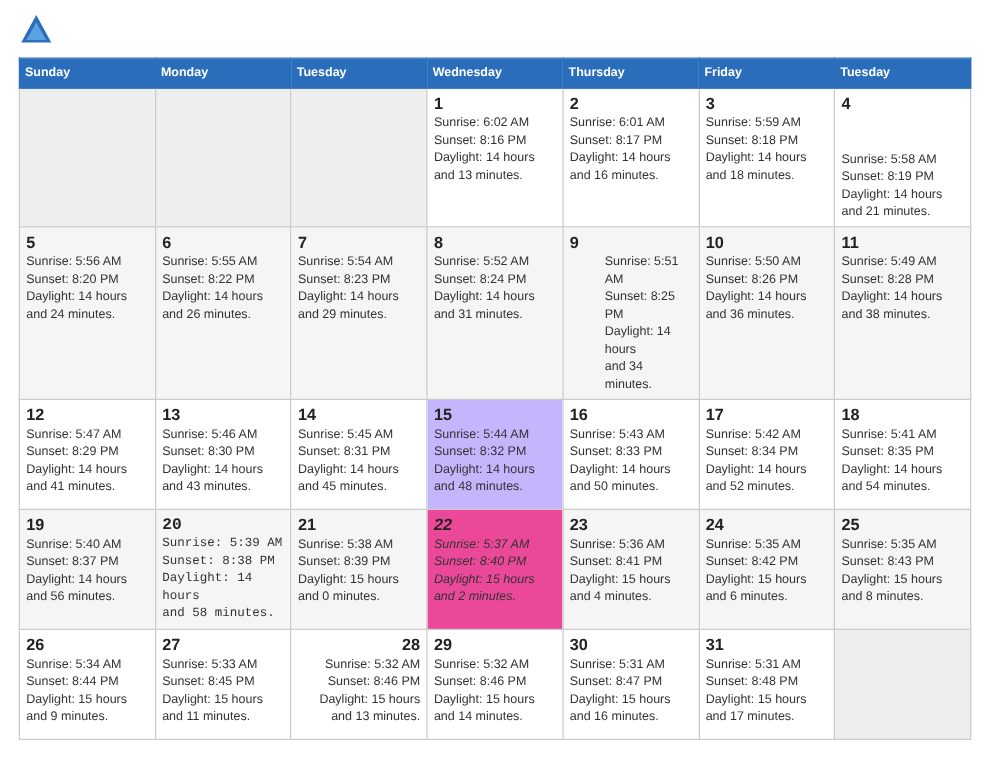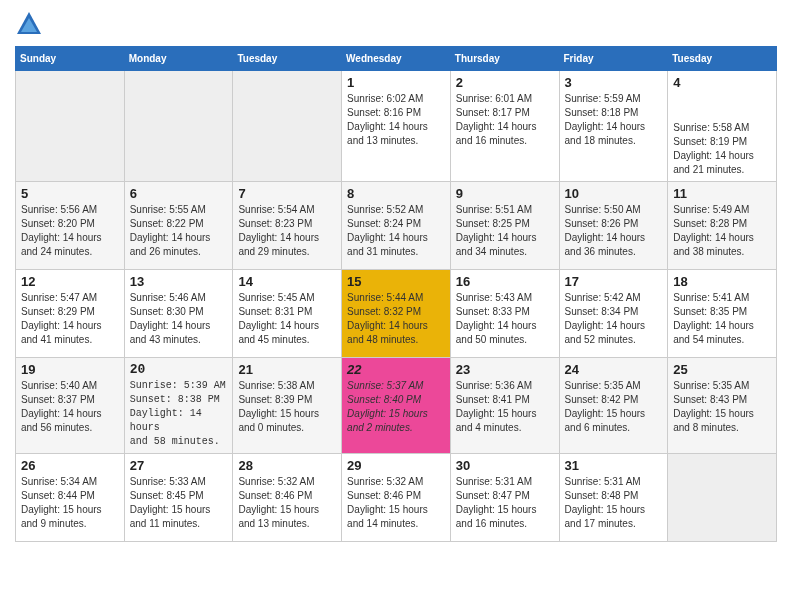--- a/index.html
+++ b/index.html
@@ -185,21 +185,21 @@
         </td>
         <td style="background: rgb(245, 245, 245);">
           <div class="day-number">8</div>
           <div class="day-info" style="white-space: pre-line;">Sunrise: 5:52 AM
 Sunset: 8:24 PM
 Daylight: 14 hours
 and 31 minutes.</div>
         </td>
         <td style="background: rgb(245, 245, 245);">
           <div class="day-number">9</div>
-          <div class="day-info" style="white-space: pre-line;">Sunrise: 5:51 AM
+          <div class="day-info" style="white-space: pre-line; margin-left: 28px;">Sunrise: 5:51 AM
 Sunset: 8:25 PM
 Daylight: 14 hours
 and 34 minutes.</div>
         </td>
         <td style="background: rgb(245, 245, 245);">
           <div class="day-number">10</div>
           <div class="day-info" style="white-space: pre-line;">Sunrise: 5:50 AM
 Sunset: 8:26 PM
 Daylight: 14 hours
 and 36 minutes.</div>
@@ -227,21 +227,21 @@
 Daylight: 14 hours
 and 43 minutes.</div>
         </td>
         <td style="background: rgb(255, 255, 255);">
           <div class="day-number">14</div>
           <div class="day-info" style="white-space: pre-line;">Sunrise: 5:45 AM
 Sunset: 8:31 PM
 Daylight: 14 hours
 and 45 minutes.</div>
         </td>
-        <td style="background: #eab308;">
+        <td style="background: #c4b5fd;">
           <div class="day-number">15</div>
           <div class="day-info" style="white-space: pre-line;">Sunrise: 5:44 AM
 Sunset: 8:32 PM
 Daylight: 14 hours
 and 48 minutes.</div>
         </td>
         <td style="background: rgb(255, 255, 255);">
           <div class="day-number">16</div>
           <div class="day-info" style="white-space: pre-line;">Sunrise: 5:43 AM
 Sunset: 8:33 PM
@@ -322,21 +322,21 @@
 Daylight: 15 hours
 and 9 minutes.</div>
         </td>
         <td style="background: rgb(255, 255, 255);">
           <div class="day-number">27</div>
           <div class="day-info" style="white-space: pre-line;">Sunrise: 5:33 AM
 Sunset: 8:45 PM
 Daylight: 15 hours
 and 11 minutes.</div>
         </td>
-        <td style="background: rgb(255, 255, 255);">
+        <td style="background: rgb(255, 255, 255); text-align: right;">
           <div class="day-number">28</div>
           <div class="day-info" style="white-space: pre-line;">Sunrise: 5:32 AM
 Sunset: 8:46 PM
 Daylight: 15 hours
 and 13 minutes.</div>
         </td>
         <td style="background: rgb(255, 255, 255);">
           <div class="day-number">29</div>
           <div class="day-info" style="white-space: pre-line;">Sunrise: 5:32 AM
 Sunset: 8:46 PM

